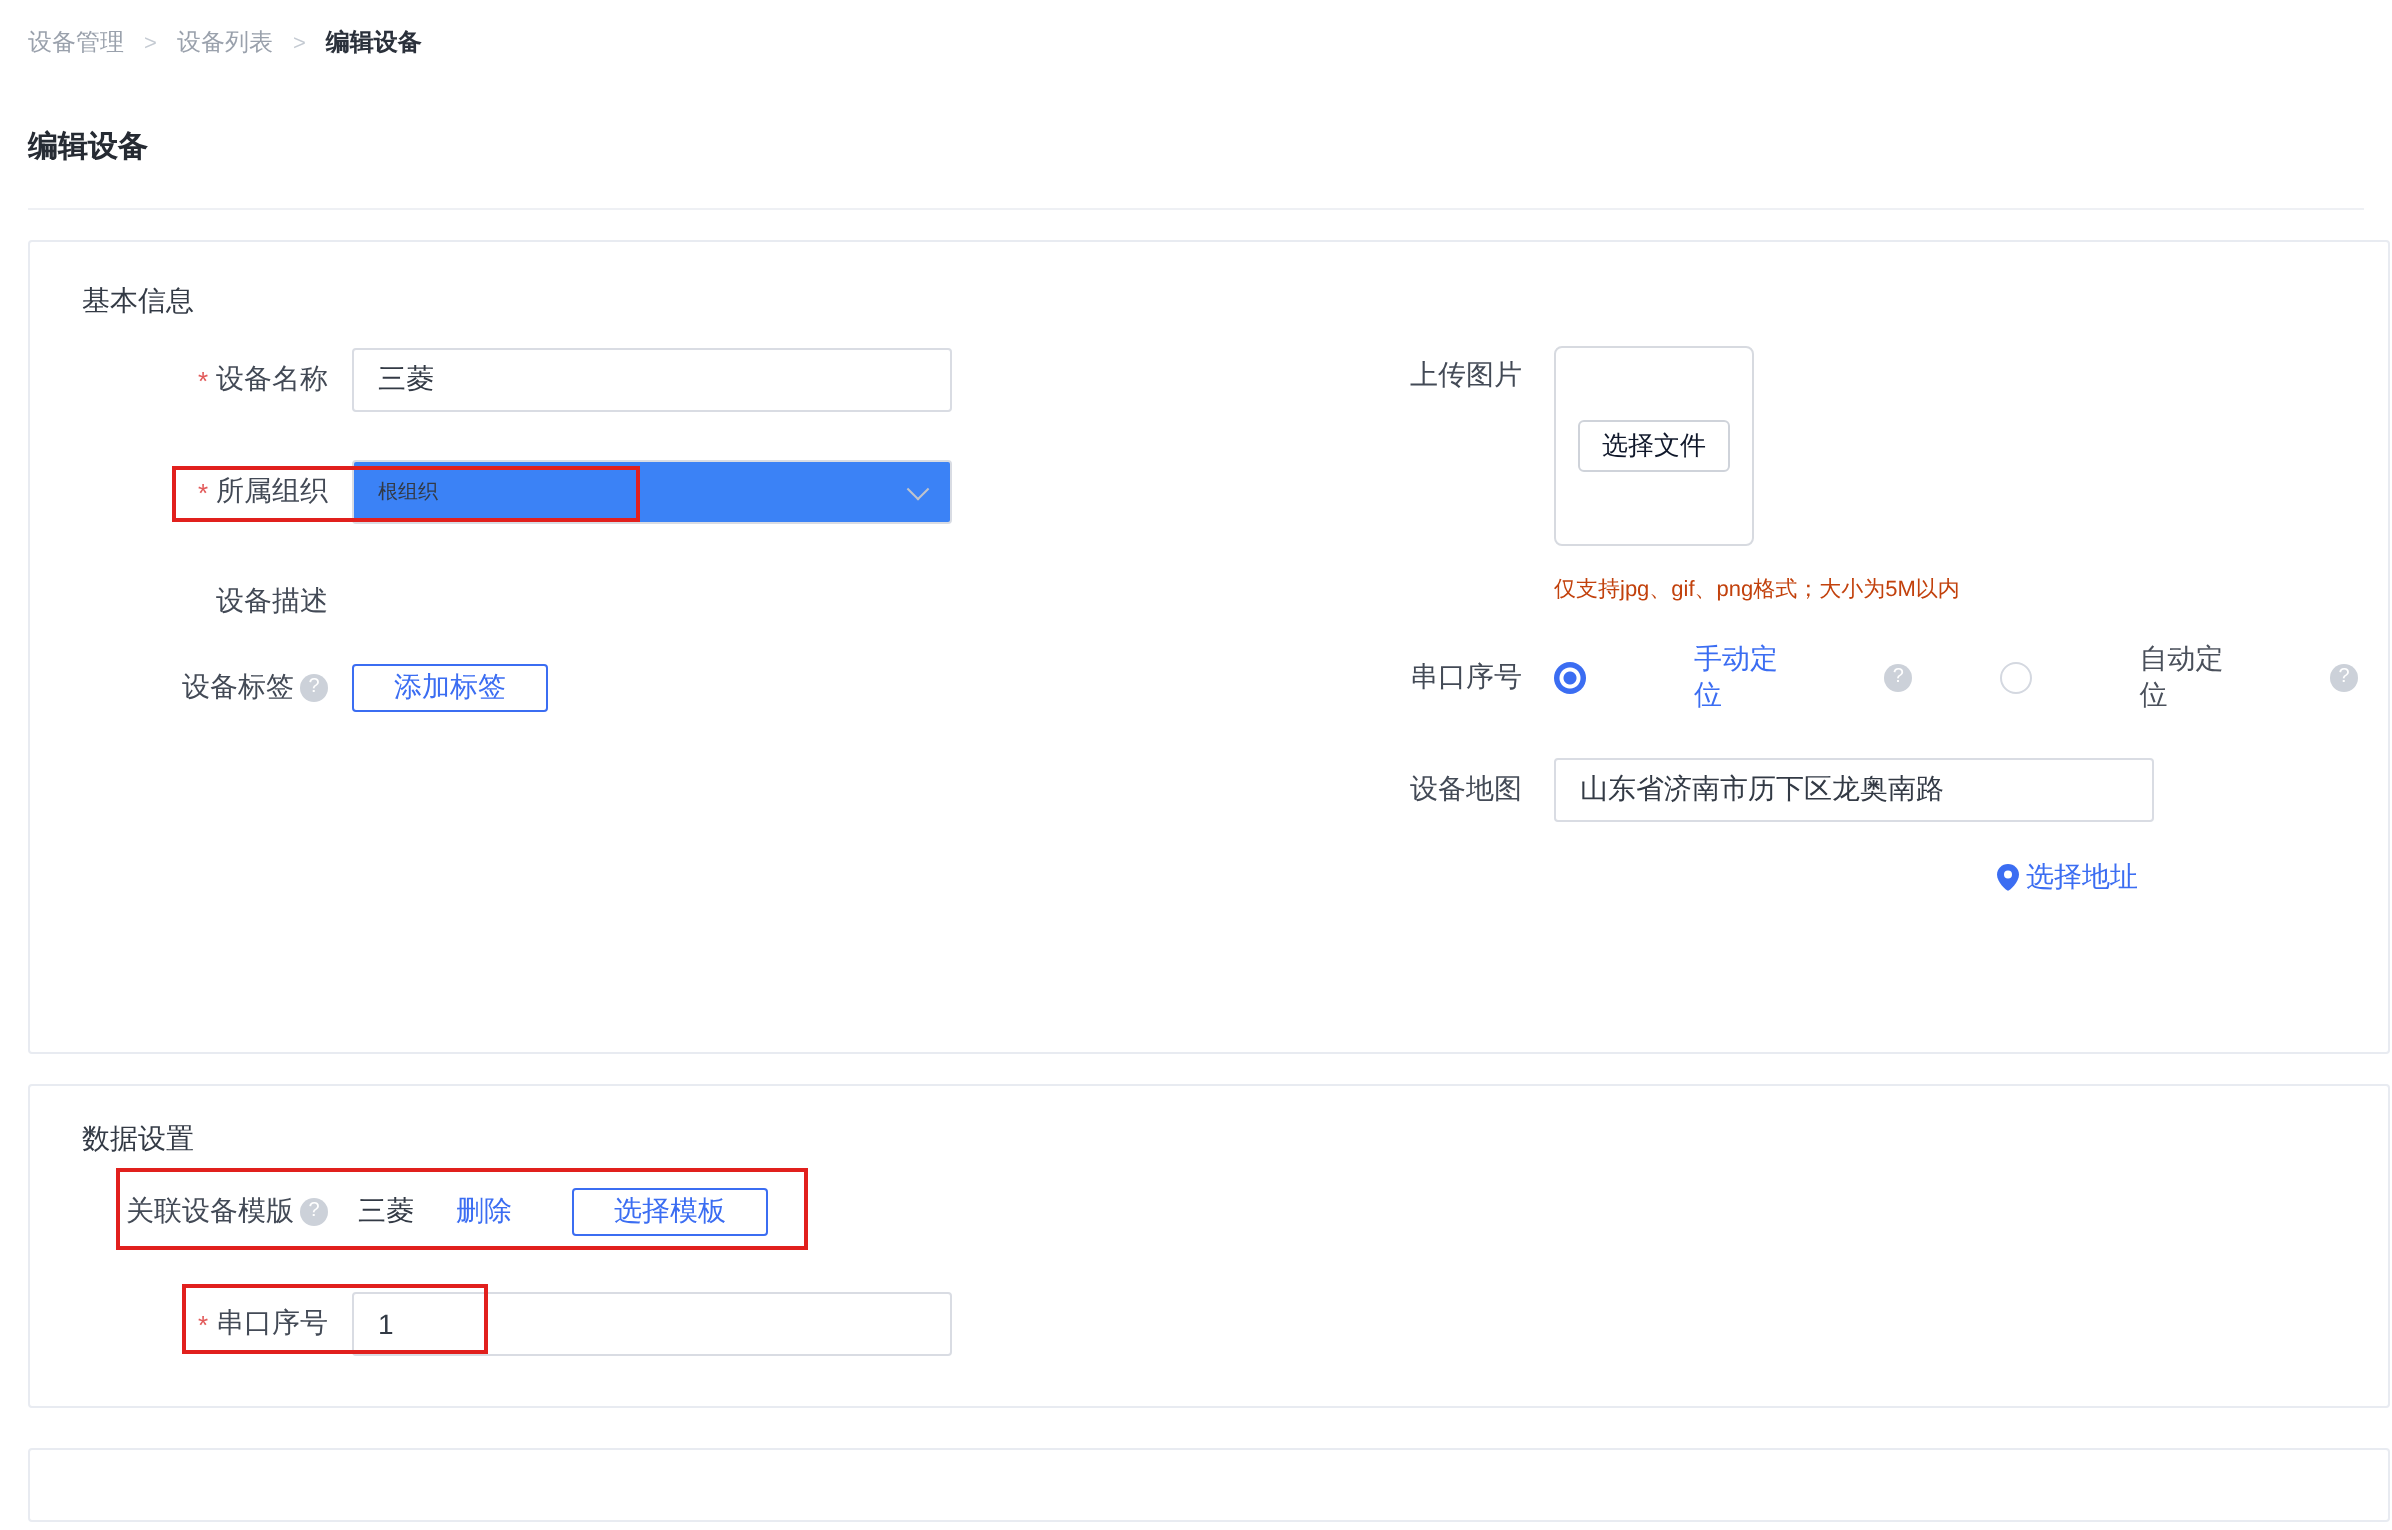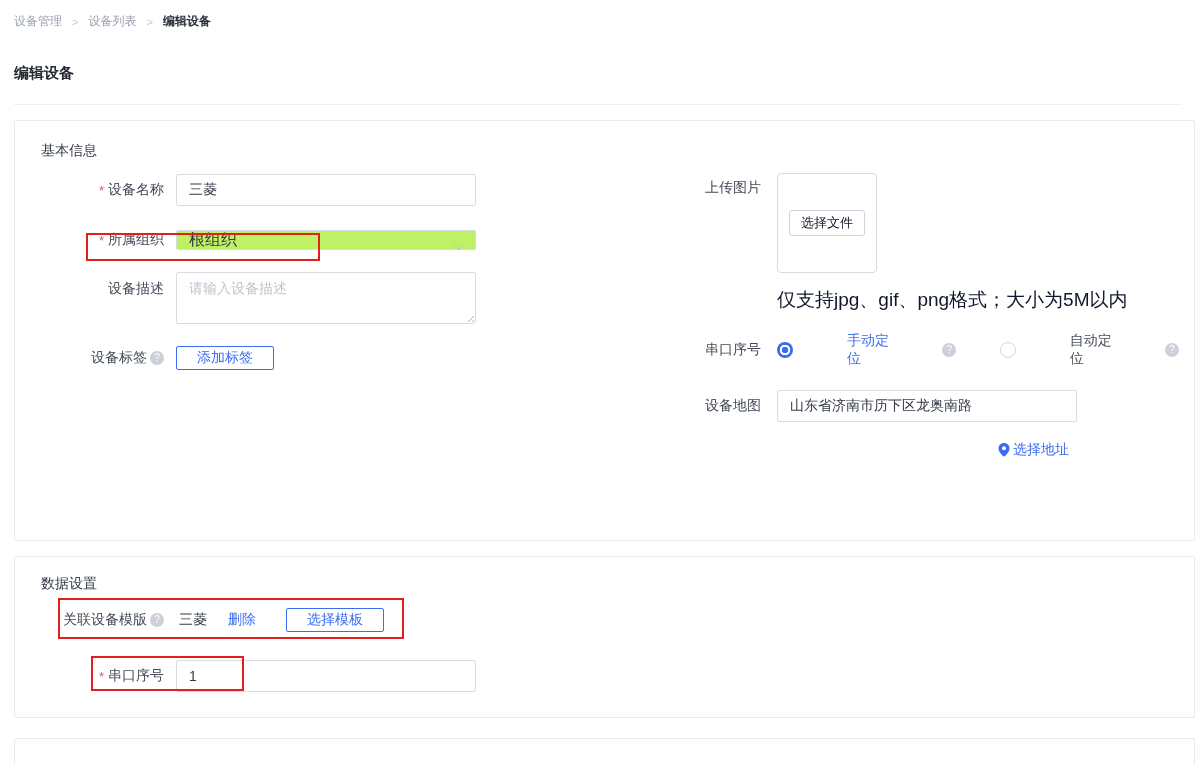--- a/index.html
+++ b/index.html
@@ -31,23 +31,23 @@
                 margin-right:12px; color:#434a56; font-size:14px; flex-shrink:0; }
   .req { color:#e25b5b; margin-right:4px; font-size:13px; }
   .ctl-input { width:300px; height:32px; border:1px solid #d9dce3; border-radius:2px;
                padding:0 12px; font-size:14px; color:#333a45; background:#fff; outline:none;
                font-family:inherit; }
   .ctl-input::placeholder { color:#c0c4cc; }
   .input-wrap { position:relative; width:300px; }
   .input-wrap .ctl-input { width:100%; }
 
   
-  .ctl-select { position:relative; width:300px; height:20px; border:1px solid #d9dce3;
+  .ctl-select { position:relative; width:300px; height:32px; border:1px solid #d9dce3;
                 border-radius:2px; padding:0 30px 0 12px; display:flex; align-items:center;
-                font-size:16px; color:#333a45; background:#bef264; cursor:pointer; }
+                font-size:10px; color:#333a45; background:#3b82f6; cursor:pointer; }
   .chevron { position:absolute; right:12px; top:11px; width:8px; height:8px;
              border-right:1px solid #c0c4cc; border-bottom:1px solid #c0c4cc;
              transform:rotate(45deg) translate(-1px,-1px); }
 
   
   .ta-wrap { position:relative; width:300px; }
   .ctl-textarea { width:300px; height:52px; border:1px solid #d9dce3; border-radius:2px;
                   padding:7px 12px; font-size:14px; color:#333a45; resize:none; outline:none;
                   font-family:inherit; display:block; }
   .ctl-textarea::placeholder { color:#c0c4cc; }
@@ -65,21 +65,21 @@
   .btn-outline-blue { height:24px; min-width:98px; padding:0 14px; background:#fff;
                       border:1px solid #3b6df2; border-radius:2px; color:#3b6df2;
                       font-size:14px; cursor:pointer; font-family:inherit; }
   .link-blue { color:#3b6df2; font-size:14px; text-decoration:none; cursor:pointer; }
 
   
   .upload-box { width:100px; height:100px; border:1px solid #d7dae0; border-radius:4px;
                 display:flex; align-items:center; justify-content:center; background:#fff; }
   .btn-file { height:26px; padding:0 11px; background:#fff; border:1px solid #cfd3da;
               border-radius:3px; color:#0f172a; font-size:13px; cursor:pointer; font-family:inherit; }
-  .upload-hint { margin:14px 0 0 78px; font-size:19px; color:#0f172a; }
+  .upload-hint { margin:14px 0 0 78px; font-size:11px; color:#c2410c; }
 
   
   .radio-group { display:flex; align-items:center; }
   .radio-item { display:flex; align-items:center; cursor:pointer;gap:46px; }
   .radio-dot { width:16px; height:16px; border-radius:50%; margin-right:8px; flex-shrink:0; }
   .radio-dot.checked { background:radial-gradient(circle,#3b6df2 0 3px,#fff 3.5px 5px,#3b6df2 5.5px 100%); }
   .radio-dot.unchecked { background:#fff; border:1px solid #d4d8e0; }
   .radio-label-on { color:#3b6df2; font-size:14px; }
   .radio-label-off { color:#4a505b; font-size:14px; }
 
@@ -157,24 +157,20 @@
         <div class="ctl-select">
           <span>根组织</span>
           <span class="chevron"></span>
         </div>
       </div>
 
       <div class="form-row row-desc">
         <span class="form-label">
           <span>设备描述</span>
         </span>
-        <div class="ta-wrap">
-          <textarea class="ctl-textarea" placeholder="请输入设备描述" style=""></textarea>
-          <span class="resize-grip"></span>
-        </div>
       </div>
 
       <div class="form-row row-tags">
         <span class="form-label">
           <span>设备标签</span>
           <span class="help-icon"></span>
         </span>
         <button class="btn-outline-blue">添加标签</button>
       </div>
     </div>

